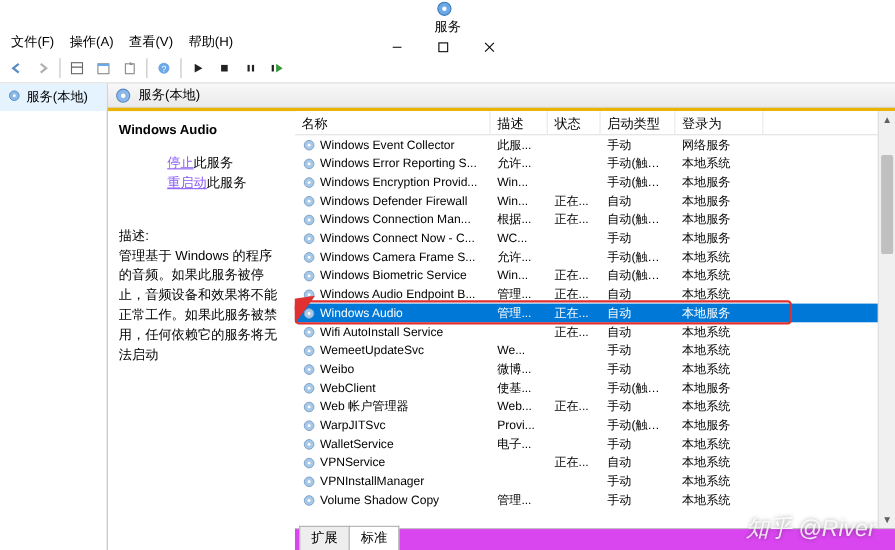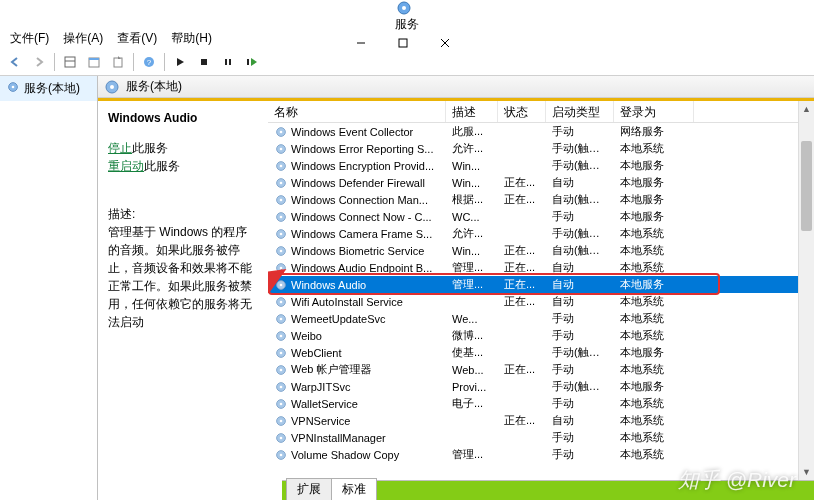--- a/index.html
+++ b/index.html
@@ -22,41 +22,41 @@
 .sidebar { width: 98px; border-right: 1px solid #c0c0c0; background: #fff; }
 .sidebar-item { padding: 4px 6px; background: #e5f3ff; display: flex; align-items: center; gap: 4px; font-size: 12px; }
 
 .content { flex: 1; display: flex; flex-direction: column; }
 .content-header { height: 22px; background: linear-gradient(#f8f8f8,#eaeaea); border-bottom: 1px solid #d0d0d0; display: flex; align-items: center; padding: 0 6px; gap: 6px; }
 .gear-icon-lg { width: 16px; height: 16px; }
 .content-body { flex: 1; display: flex; border-top: 3px solid #eab308; }
 
 .detail-panel { width: 170px; padding: 8px 10px; font-size: 12px; line-height: 1.5; }
 .detail-panel .svc-name { font-weight: bold; margin-bottom: 12px; }
-.detail-panel .link { color: #15803d; text-decoration: underline; cursor: pointer; }
+.detail-panel .link { color: #8b5cf6; text-decoration: underline; cursor: pointer; margin-left: 44px; }
 .detail-panel .desc-block { margin-top: 30px; }
 
 .list-panel { flex: 1; position: relative; overflow: hidden; }
 .list-header { display: flex; background: #fff; border-bottom: 1px solid #e0e0e0; height: 22px; position: sticky; top: 0; }
 .list-header .col { padding: 3px 6px; font-size: 12px; border-right: 1px solid #e8e8e8; white-space: nowrap; overflow: hidden; }
 .col-name { width: 178px; }
 .col-desc { width: 52px; }
 .col-status { width: 48px; }
 .col-startup { width: 68px; }
 .col-logon { width: 80px; }
 
 .list-rows { overflow-y: auto; height: calc(100% - 22px - 20px); }
 .row { display: flex; height: 17px; align-items: center; font-size: 11px; white-space: nowrap; }
 .row .cell { padding: 0 6px; overflow: hidden; text-overflow: ellipsis; }
 .row .cell.col-name { display: flex; align-items: center; gap: 3px; }
 .row.selected { background: #0078d7; color: #fff; }
 .svc-gear { width: 14px; height: 14px; flex-shrink: 0; }
 .highlight-box { position: absolute; border: 2px solid #e03030; border-radius: 4px; pointer-events: none; }
 
-.tabs-footer { height: 20px; display: flex; align-items: flex-end; padding-left: 4px; gap: 0; border-top: 1px solid #c0c0c0; position: absolute; bottom: 0; left: 14px; right: 0; background: #84cc16; }
+.tabs-footer { height: 20px; display: flex; align-items: flex-end; padding-left: 4px; gap: 0; border-top: 1px solid #c0c0c0; position: absolute; bottom: 0; left: 0; right: 0; background: #d946ef; }
 .tab { padding: 2px 10px; font-size: 12px; border: 1px solid #b0b0b0; border-bottom: none; background: #fff; margin-right: -1px; cursor: default; }
 .tab.inactive { background: #eee; }
 
 .arrow-svg { position: absolute; pointer-events: none; }
 
 .scrollbar-v { position: absolute; right: 0; top: 0; bottom: 20px; width: 16px; background: #f0f0f0; border-left: 1px solid #ddd; }
 .scrollbar-v .thumb { position: absolute; left: 2px; right: 2px; top: 40px; height: 90px; background: #c0c0c0; border-radius: 2px; }
 .scrollbar-v .arr { position: absolute; left: 0; right: 0; height: 16px; display: flex; align-items: center; justify-content: center; color: #606060; font-size: 9px; }
 
 .watermark { position: absolute; right: 18px; bottom: 6px; color: rgba(255,255,255,0.85); font-size: 21px; font-style: italic; text-shadow: 0 0 4px rgba(0,0,0,0.4); pointer-events: none; }

